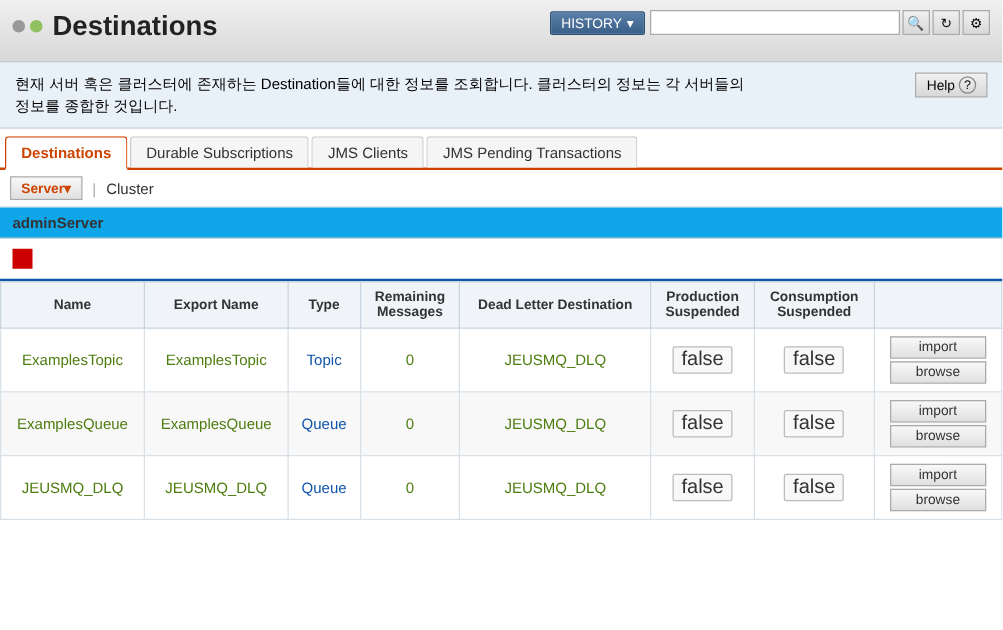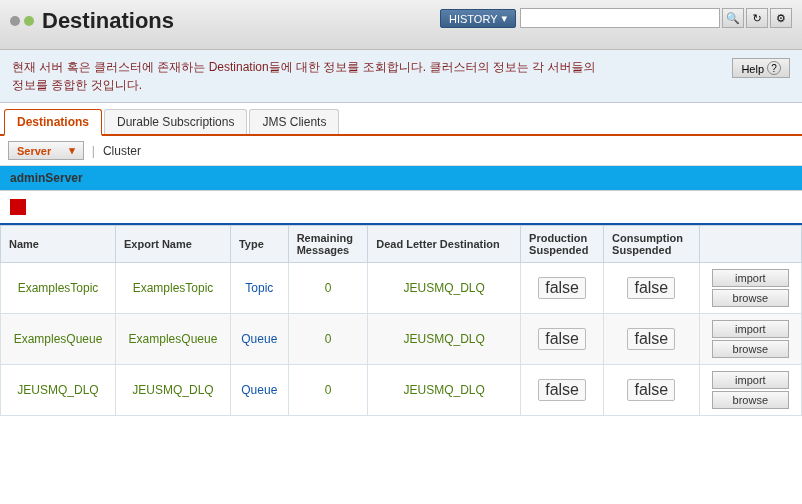--- a/index.html
+++ b/index.html
@@ -73,21 +73,21 @@
     
     .info-banner {
       background: #e8f0f8;
       padding: 8px 12px;
       border-bottom: 1px solid #c0c8d8;
       display: flex;
       justify-content: space-between;
       align-items: flex-start;
       gap: 10px;
     }
-    .info-text { font-size: 12px; color: #7f1d1d; line-height: 1.5; }
+    .info-text { font-size: 12px; color: #000000; line-height: 1.5; }
     .help-btn {
       background: linear-gradient(to bottom, #f0f0f0, #d8d8d8);
       border: 1px solid #aaa;
       padding: 2px 8px;
       font-size: 11px;
       cursor: pointer;
       white-space: nowrap;
       display: flex;
       align-items: flex-end;
       gap: 3px;
@@ -133,21 +133,21 @@
       gap: 4px;
     }
     .filter-btn {
       background: linear-gradient(to bottom, #f8f8f8, #e0e0e0);
       border: 1px solid #aaa;
       padding: 2px 8px;
       font-size: 11px;
       cursor: pointer;
       display: flex;
       align-items: center;
-      gap: 18px;
+      gap: 0;
       color: #cc4400;
       font-weight: bold;
     }
     .filter-sep { color: #aaa; padding: 0 4px; font-size: 12px; }
     .filter-label { font-size: 12px; color: #333; }
 
     
     .server-header {
       background: #0ea5e9;
       padding: 5px 10px;
@@ -183,21 +183,21 @@
       width: 100%;
       border-collapse: collapse;
     }
     .data-table th {
       background: #f0f4f8;
       border: 1px solid #c8d4e0;
       padding: 6px 8px;
       font-size: 11px;
       font-weight: bold;
       color: #333;
-      text-align: left;
+      text-align: center;
     }
     .data-table td {
       border: 1px solid #d8e0e8;
       padding: 6px 8px;
       font-size: 12px;
       color: #1155aa;
       text-align: center;
       vertical-align: middle;
     }
     .data-table tr:nth-child(odd) td { background: #fff; }
@@ -275,20 +275,23 @@
 
 <div class="tabs-bar">
   <div class="tab active">
     <span>Destinations</span>
   </div>
   <div class="tab">
     <span>Durable Subscriptions</span>
   </div>
   <div class="tab">
     <span>JMS Clients</span>
+  </div>
+  <div class="tab">
+    <span>JMS Pending Transactions</span>
   </div>
 </div>
 
 <div class="filter-bar">
   <button class="filter-btn">
     <span>Server</span>
     <span>▾</span>
   </button>
   <span class="filter-sep">|</span>
   <span class="filter-label">Cluster</span>

